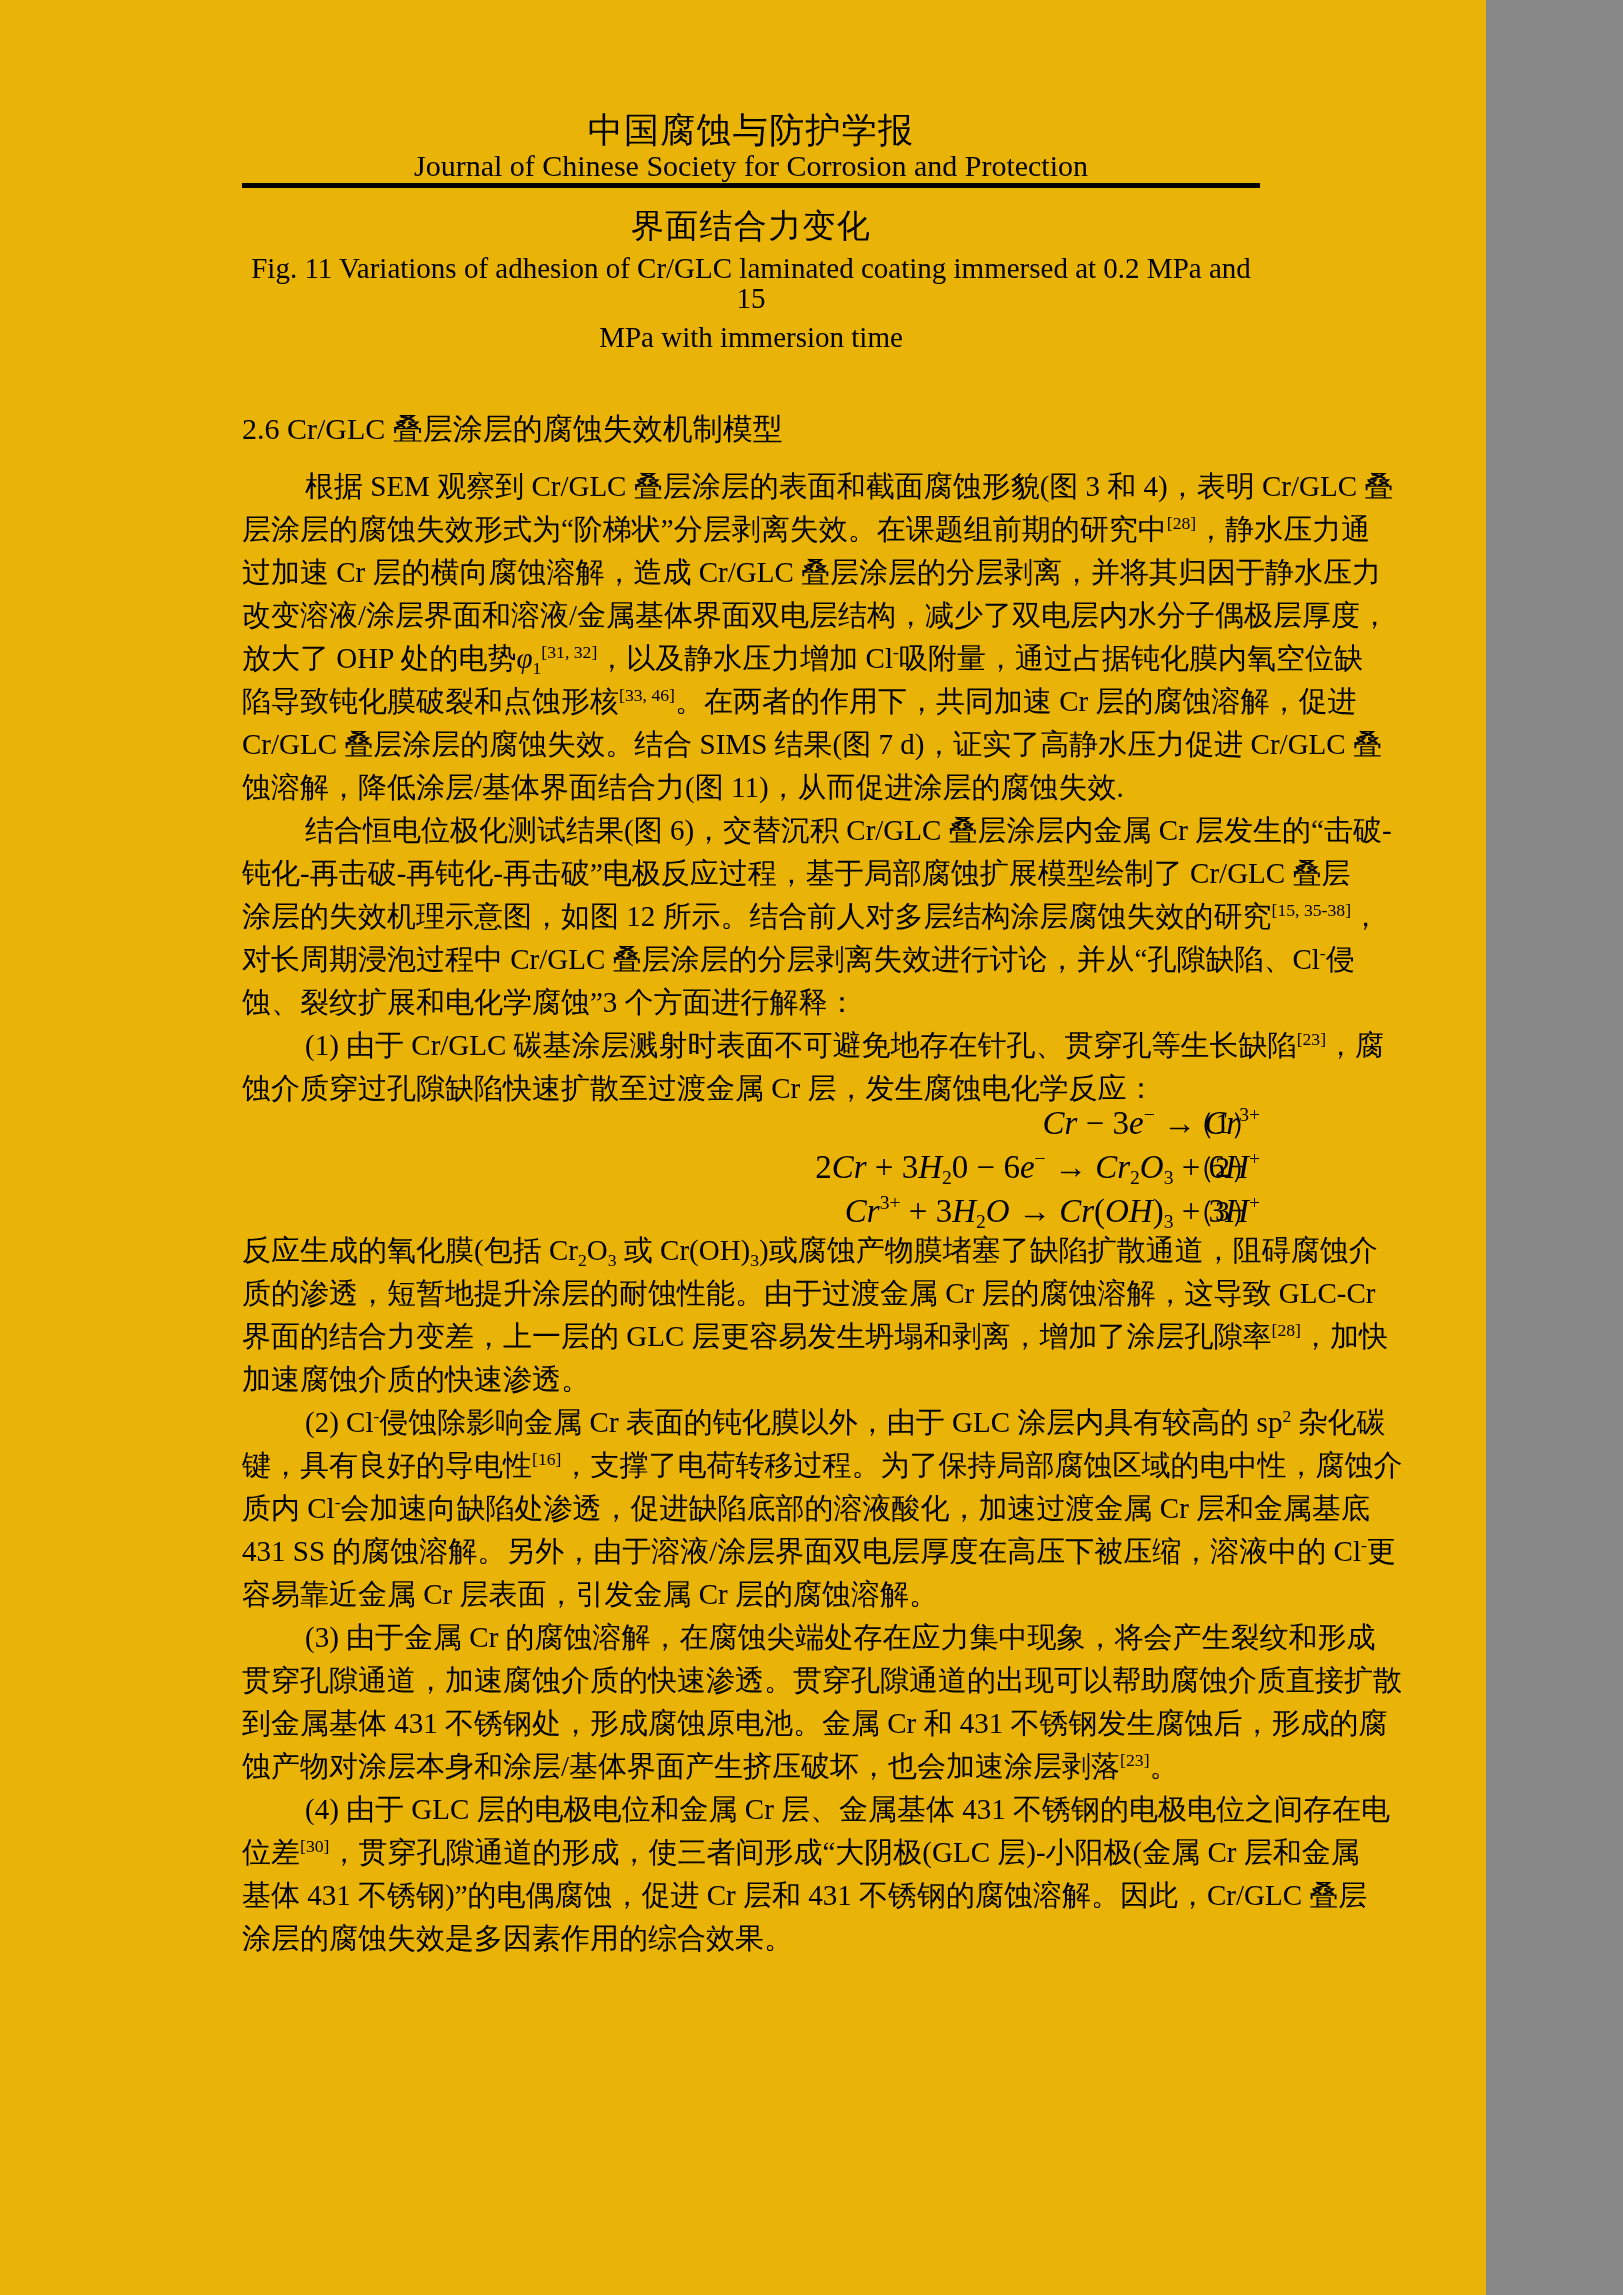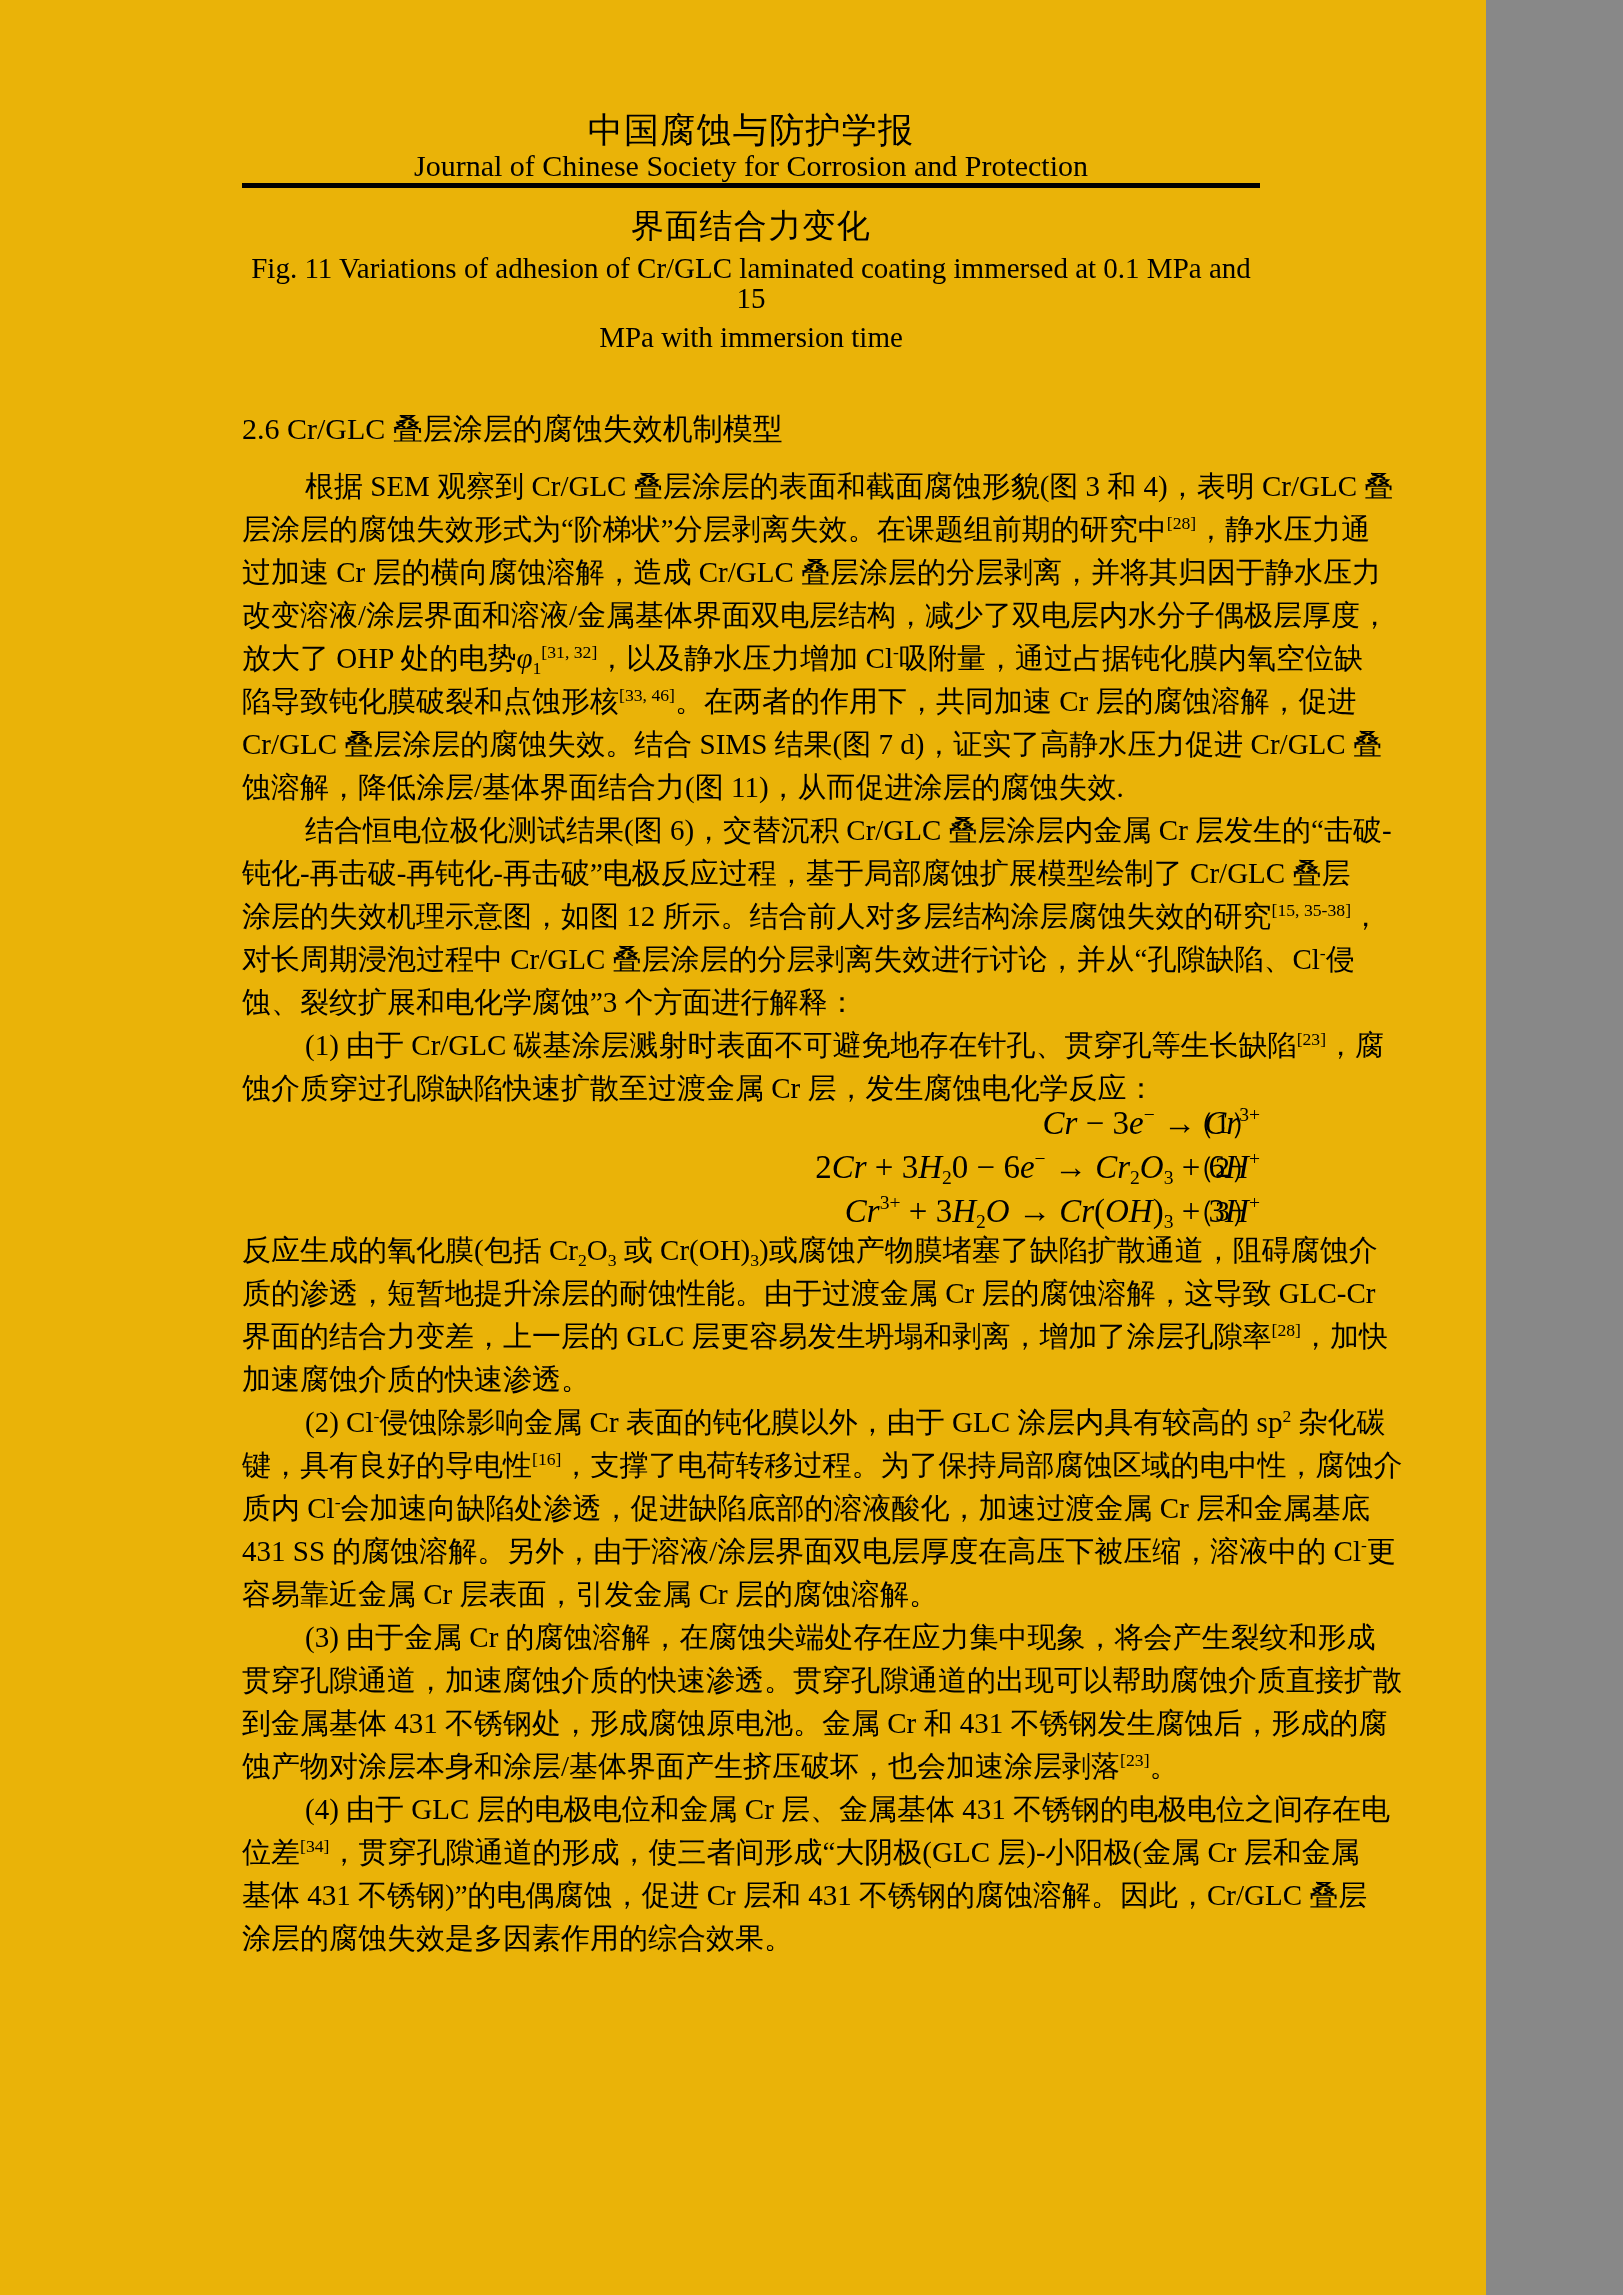--- a/index.html
+++ b/index.html
@@ -115,21 +115,21 @@
 <body>
 
 <div class="page">
   <div class="content">
 
     <div class="journal-cn">中国腐蚀与防护学报</div>
     <div class="journal-en">Journal of Chinese Society for Corrosion and Protection</div>
     <div class="rule"></div>
 
     <div class="caption-cn">界面结合力变化</div>
-    <div class="caption-en">Fig. 11 Variations of adhesion of Cr/GLC laminated coating immersed at 0.1 MPa and 15</div>
+    <div class="caption-en">Fig. 11 Variations of adhesion of Cr/GLC laminated coating immersed at 0.2 MPa and 15</div>
     <div class="caption-en">MPa with immersion time</div>
 
     <div class="section-heading">2.6 Cr/GLC 叠层涂层的腐蚀失效机制模型</div>
 
     <div class="body-blocks">
         <div class="para">
           <div class="line first">根据 SEM 观察到 Cr/GLC 叠层涂层的表面和截面腐蚀形貌(图 3 和 4)，表明 Cr/GLC 叠</div>
           <div class="line">层涂层的腐蚀失效形式为“阶梯状”分层剥离失效。在课题组前期的研究中<span class="sup">[28]</span>，静水压力通</div>
           <div class="line">过加速 Cr 层的横向腐蚀溶解，造成 Cr/GLC 叠层涂层的分层剥离，并将其归因于静水压力</div>
           <div class="line">改变溶液/涂层界面和溶液/金属基体界面双电层结构，减少了双电层内水分子偶极层厚度，</div>
@@ -168,21 +168,21 @@
           <div class="line">容易靠近金属 Cr 层表面，引发金属 Cr 层的腐蚀溶解。</div>
         </div>
         <div class="para">
           <div class="line first">(3) 由于金属 Cr 的腐蚀溶解，在腐蚀尖端处存在应力集中现象，将会产生裂纹和形成</div>
           <div class="line">贯穿孔隙通道，加速腐蚀介质的快速渗透。贯穿孔隙通道的出现可以帮助腐蚀介质直接扩散</div>
           <div class="line">到金属基体 431 不锈钢处，形成腐蚀原电池。金属 Cr 和 431 不锈钢发生腐蚀后，形成的腐</div>
           <div class="line">蚀产物对涂层本身和涂层/基体界面产生挤压破坏，也会加速涂层剥落<span class="sup">[23]</span>。</div>
         </div>
         <div class="para">
           <div class="line first">(4) 由于 GLC 层的电极电位和金属 Cr 层、金属基体 431 不锈钢的电极电位之间存在电</div>
-          <div class="line">位差<span class="sup">[34]</span>，贯穿孔隙通道的形成，使三者间形成“大阴极(GLC 层)-小阳极(金属 Cr 层和金属</div>
+          <div class="line">位差<span class="sup">[30]</span>，贯穿孔隙通道的形成，使三者间形成“大阴极(GLC 层)-小阳极(金属 Cr 层和金属</div>
           <div class="line">基体 431 不锈钢)”的电偶腐蚀，促进 Cr 层和 431 不锈钢的腐蚀溶解。因此，Cr/GLC 叠层</div>
           <div class="line">涂层的腐蚀失效是多因素作用的综合效果。</div>
         </div>
       </div>
 
   </div>
 </div>
 
 
 </body></html>

